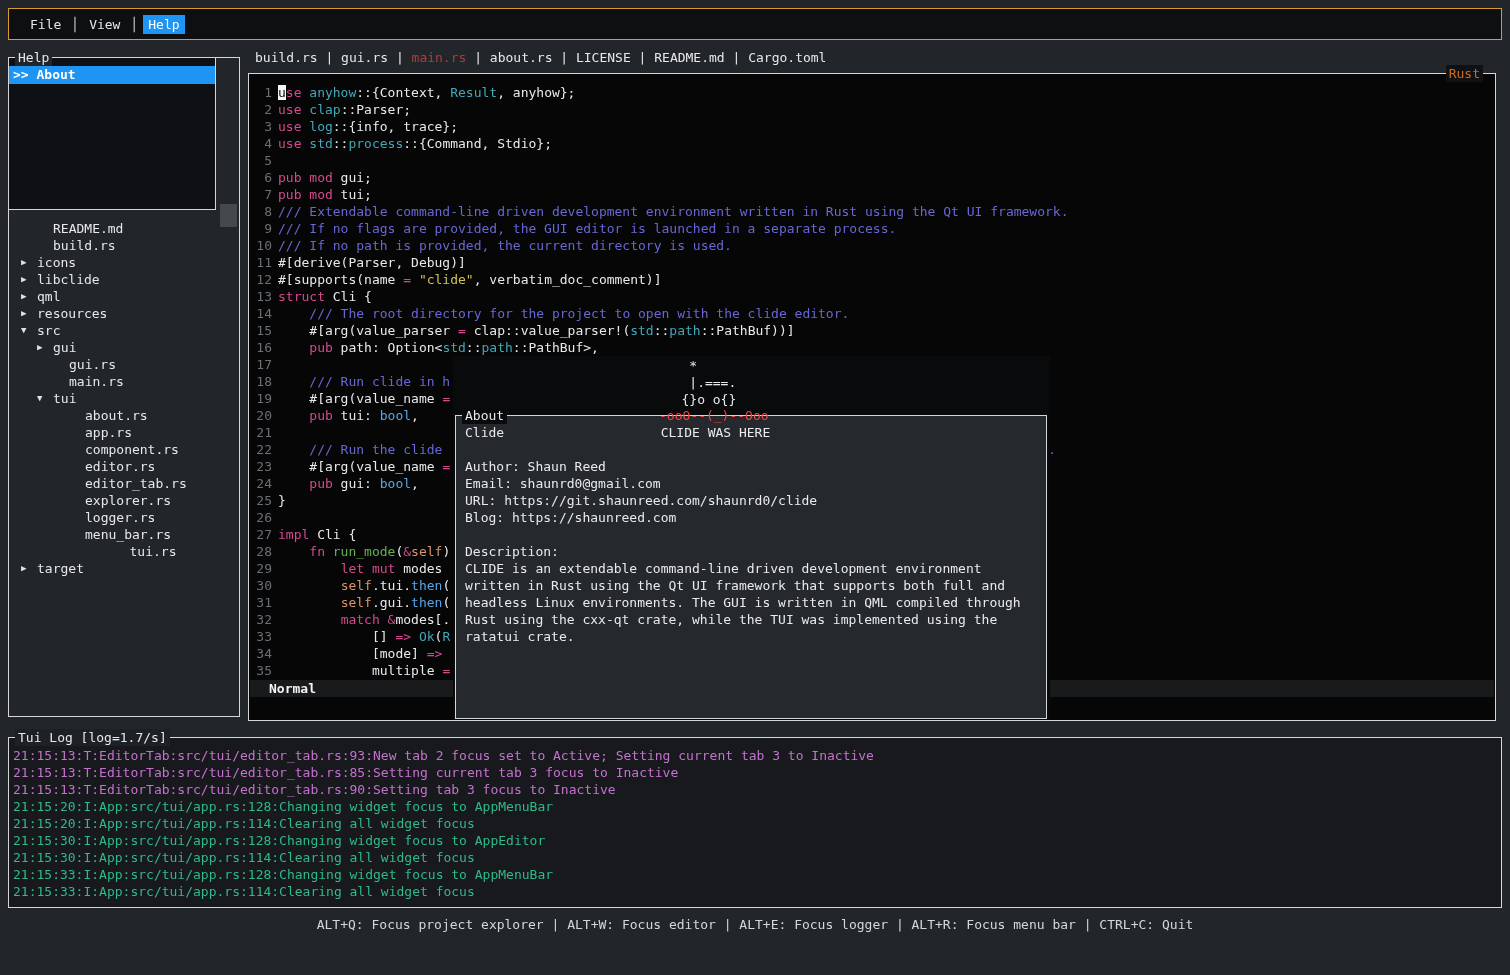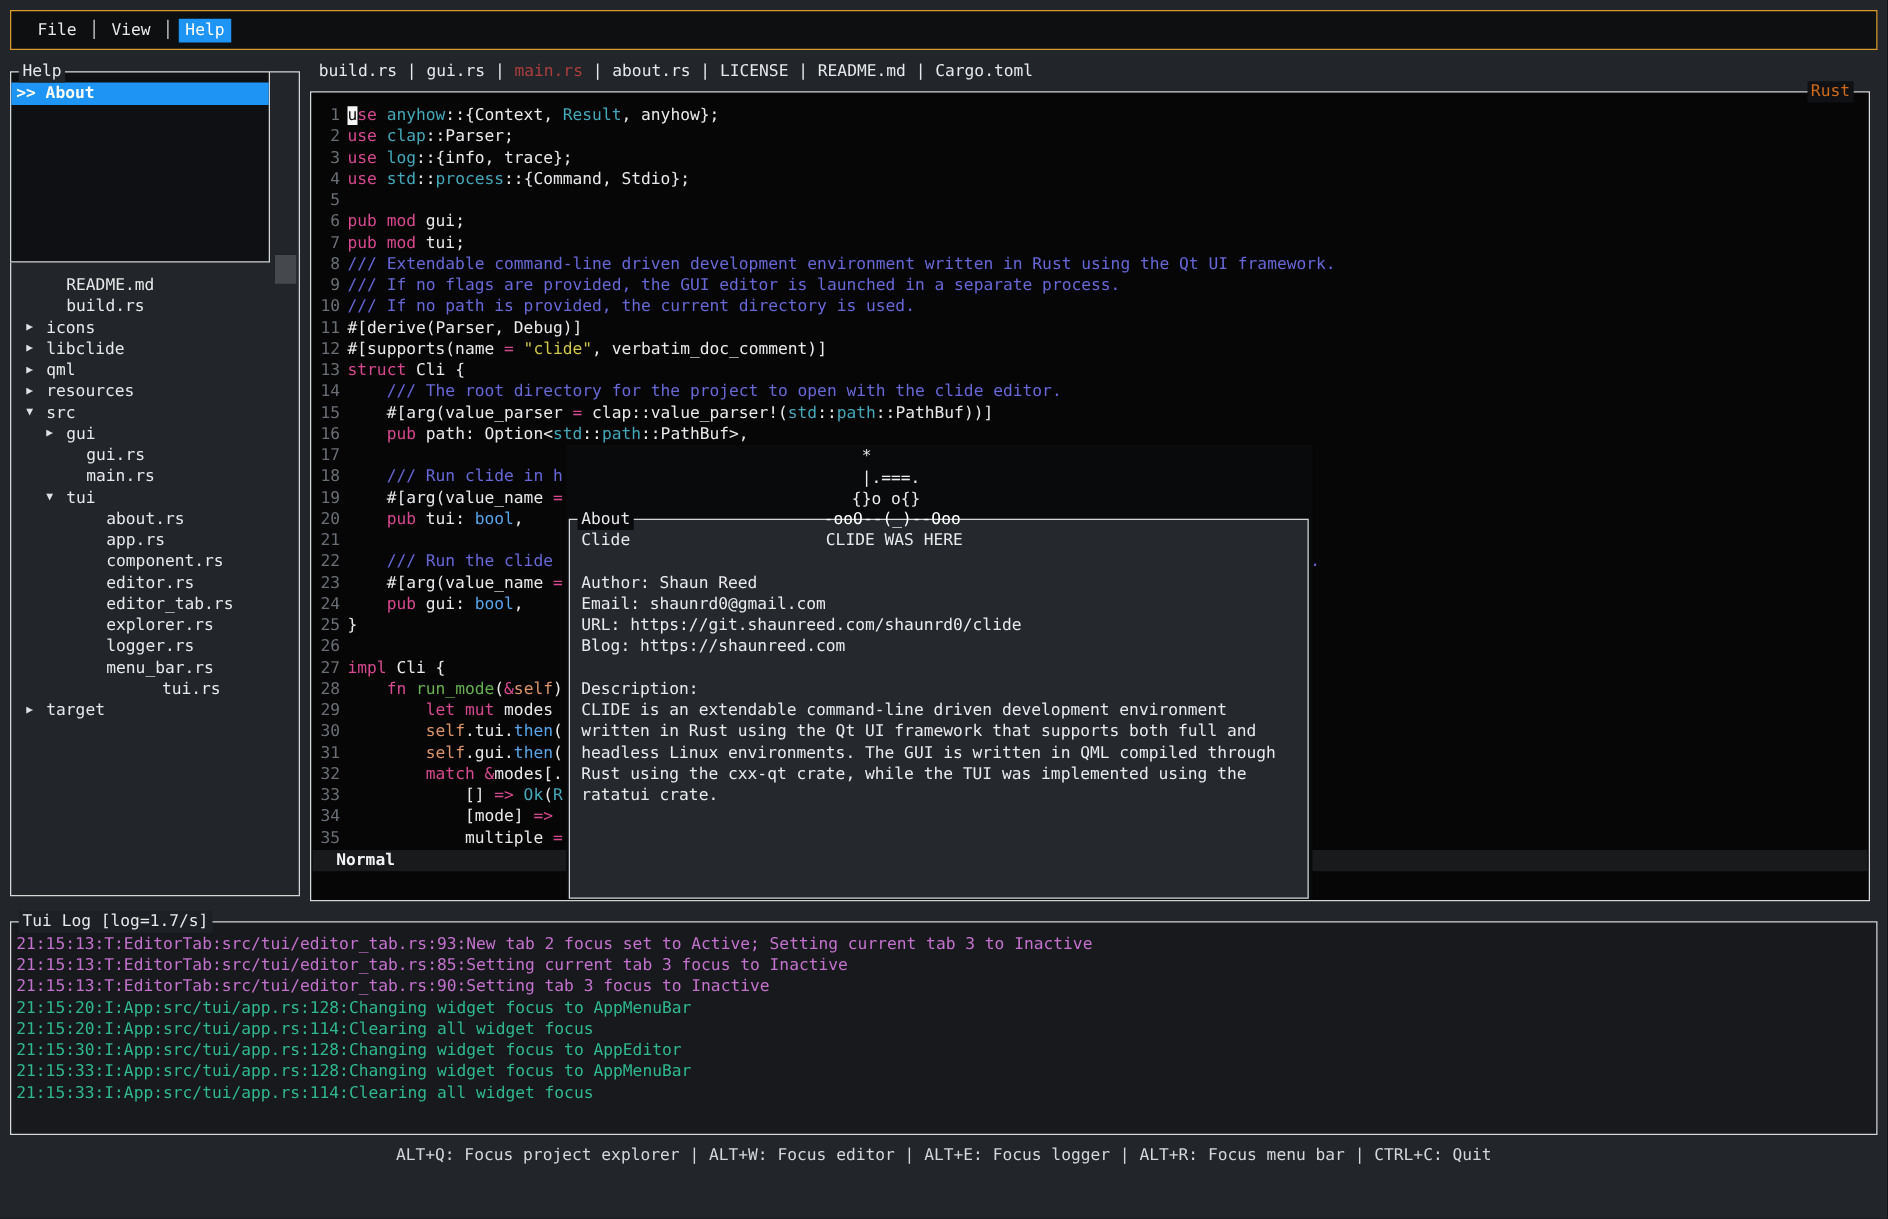--- a/index.html
+++ b/index.html
@@ -54,21 +54,21 @@
   .mode-line { position:absolute; left:1px; right:1px; top:606px; height:17px;
     background:#191a1c; font-weight:bold; padding-left:19px; color:#f2f3f4; }
   .tail-frag { position:absolute; left:760px; top:367px; color:#6767d6; white-space:pre; }
 
   
   .popup { position:absolute; left:453px; top:356px; width:597px; height:363px; background:#080a0c; z-index:10; }
   .art { position:absolute; left:205px; top:1px; color:#e8eaec; white-space:pre; }
   .about-box { position:absolute; left:2px; top:59px; width:592px; height:304px;
     border:1px solid #d4d6d8; background:#25292d; }
   .about-box .chip { background:#080a0c; left:6px; }
-  .art-feet { position:absolute; top:-9px; left:203px; white-space:pre; color:#ffffff; }
+  .art-feet { position:absolute; top:-9px; left:203px; white-space:pre; color:#ef4444; }
   .about-content { margin:0; padding:8px 0 0 9px; white-space:pre; color:#e8eaec; }
 
   
   .logpanel { position:absolute; left:8px; top:737px; width:1494px; height:171px;
     border:1px solid #d4d6d8; background:#17191d; }
   .logpanel .chip { background:#1d2024; }
   .log-lines { padding:9px 0 0 4px; }
   .log-line { height:17px; white-space:pre; }
   .log-line.trace { color:#c472ce; }
   .log-line.info  { color:#2fb98c; }
@@ -301,20 +301,21 @@
 
   <div class="logpanel">
     <span class="chip">Tui Log [log=1.7/s]</span>
     <div class="log-lines">
         <div class="log-line trace">21:15:13:T:EditorTab:src/tui/editor_tab.rs:93:New tab 2 focus set to Active; Setting current tab 3 to Inactive</div>
         <div class="log-line trace">21:15:13:T:EditorTab:src/tui/editor_tab.rs:85:Setting current tab 3 focus to Inactive</div>
         <div class="log-line trace">21:15:13:T:EditorTab:src/tui/editor_tab.rs:90:Setting tab 3 focus to Inactive</div>
         <div class="log-line info">21:15:20:I:App:src/tui/app.rs:128:Changing widget focus to AppMenuBar</div>
         <div class="log-line info">21:15:20:I:App:src/tui/app.rs:114:Clearing all widget focus</div>
         <div class="log-line info">21:15:30:I:App:src/tui/app.rs:128:Changing widget focus to AppEditor</div>
+        <div class="log-line info">21:15:30:I:App:src/tui/app.rs:114:Clearing all widget focus</div>
         <div class="log-line info">21:15:33:I:App:src/tui/app.rs:128:Changing widget focus to AppMenuBar</div>
         <div class="log-line info">21:15:33:I:App:src/tui/app.rs:114:Clearing all widget focus</div>
       </div>
   </div>
 
   <div class="statusbar">
     <div>ALT+Q: Focus project explorer | ALT+W: Focus editor | ALT+E: Focus logger | ALT+R: Focus menu bar | CTRL+C: Quit</div>
   </div>
 
 </div>

